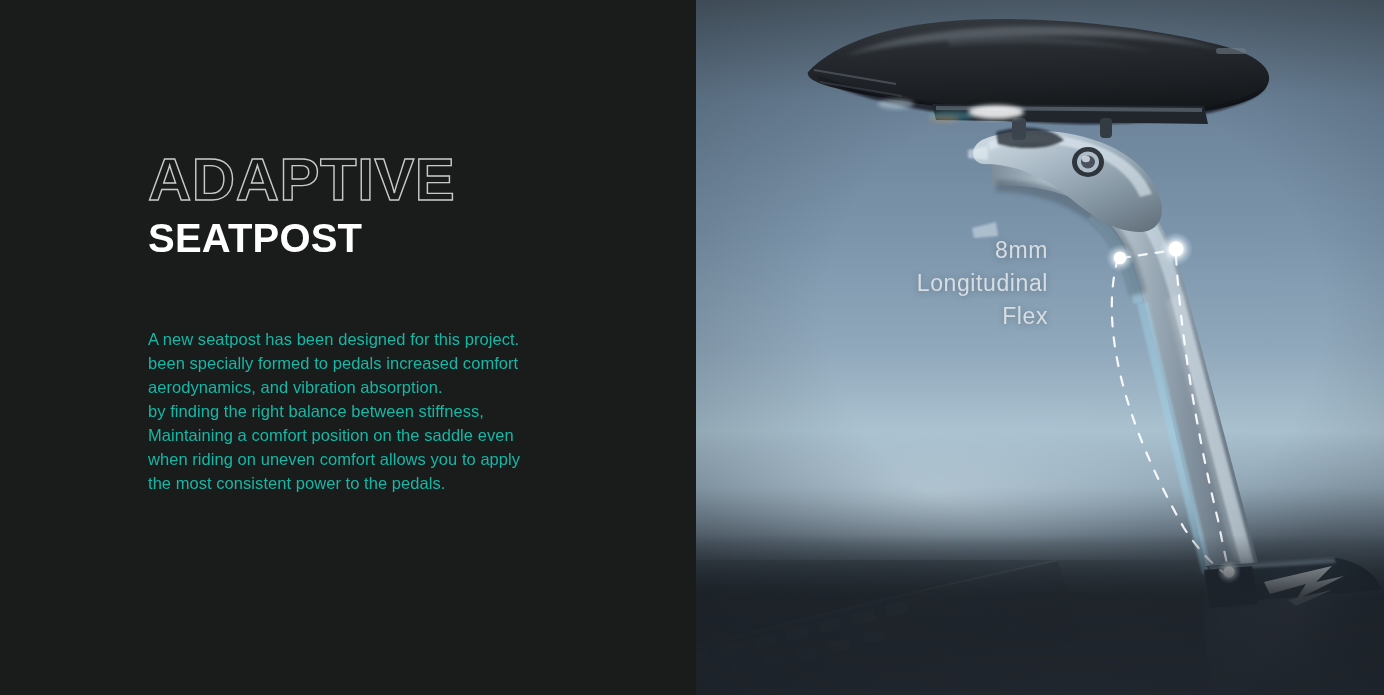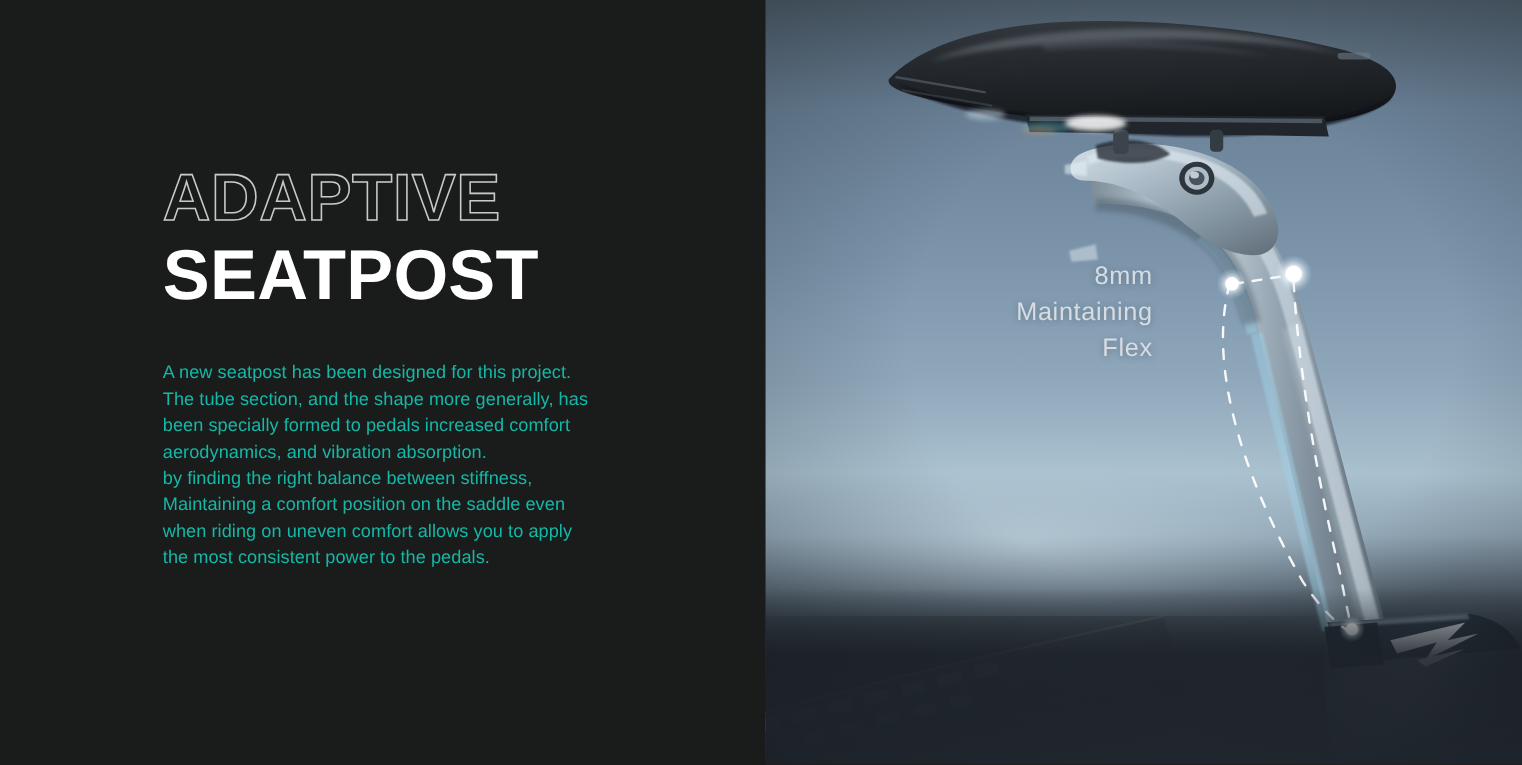--- a/index.html
+++ b/index.html
@@ -26,21 +26,21 @@
     font-weight:700;
     letter-spacing:0.5px;
     line-height:1.0;
     color:transparent;
     -webkit-text-stroke:1.4px #c9c9c9;
     text-shadow:none;
     margin:0;
     white-space:nowrap;
   }
   .title-solid{
-    font-size:64px;
+    font-size:40px;
     font-weight:700;
     letter-spacing:0.2px;
     line-height:1.0;
     color:#ffffff;
     margin:0;
     margin-top:8px;
     white-space:nowrap;
   }
 
   .body-copy{
@@ -123,21 +123,20 @@
   <div class="left-panel">
     <div class="left-inner">
 
       <div class="title-block">
         <div class="title-outline">ADAPTIVE</div>
         <div class="title-solid">SEATPOST</div>
       </div>
 
       <div class="body-copy">
         <p>A new seatpost has been designed for this project.</p>
-        <p>The tube section, and the shape more generally, has</p>
         <p>been specially formed to pedals increased comfort</p>
         <p>aerodynamics, and vibration absorption.</p>
         <p>by finding the right balance between stiffness,</p>
         <p>Maintaining a comfort position on the saddle even</p>
         <p>when riding on uneven comfort allows you to apply</p>
         <p>the most consistent power to the pedals.</p>
       </div>
 
     </div>
   </div>
@@ -371,18 +370,18 @@
         <rect x="216" y="50" width="20" height="10" rx="2"></rect>
       </g>
       <path d="M -10 46 C 90 30, 240 18, 420 8" stroke="#69737f" stroke-width="2" fill="none" opacity="0.35"></path>
     </svg>
 
     <div class="floor-dark"></div>
     <div class="vignette"></div>
 
     <div class="annotation">
       <div>8mm</div>
-      <div>Maintaining</div>
+      <div>Longitudinal</div>
       <div>Flex</div>
     </div>
 
   </div>
 </div>
 
 </body></html>

